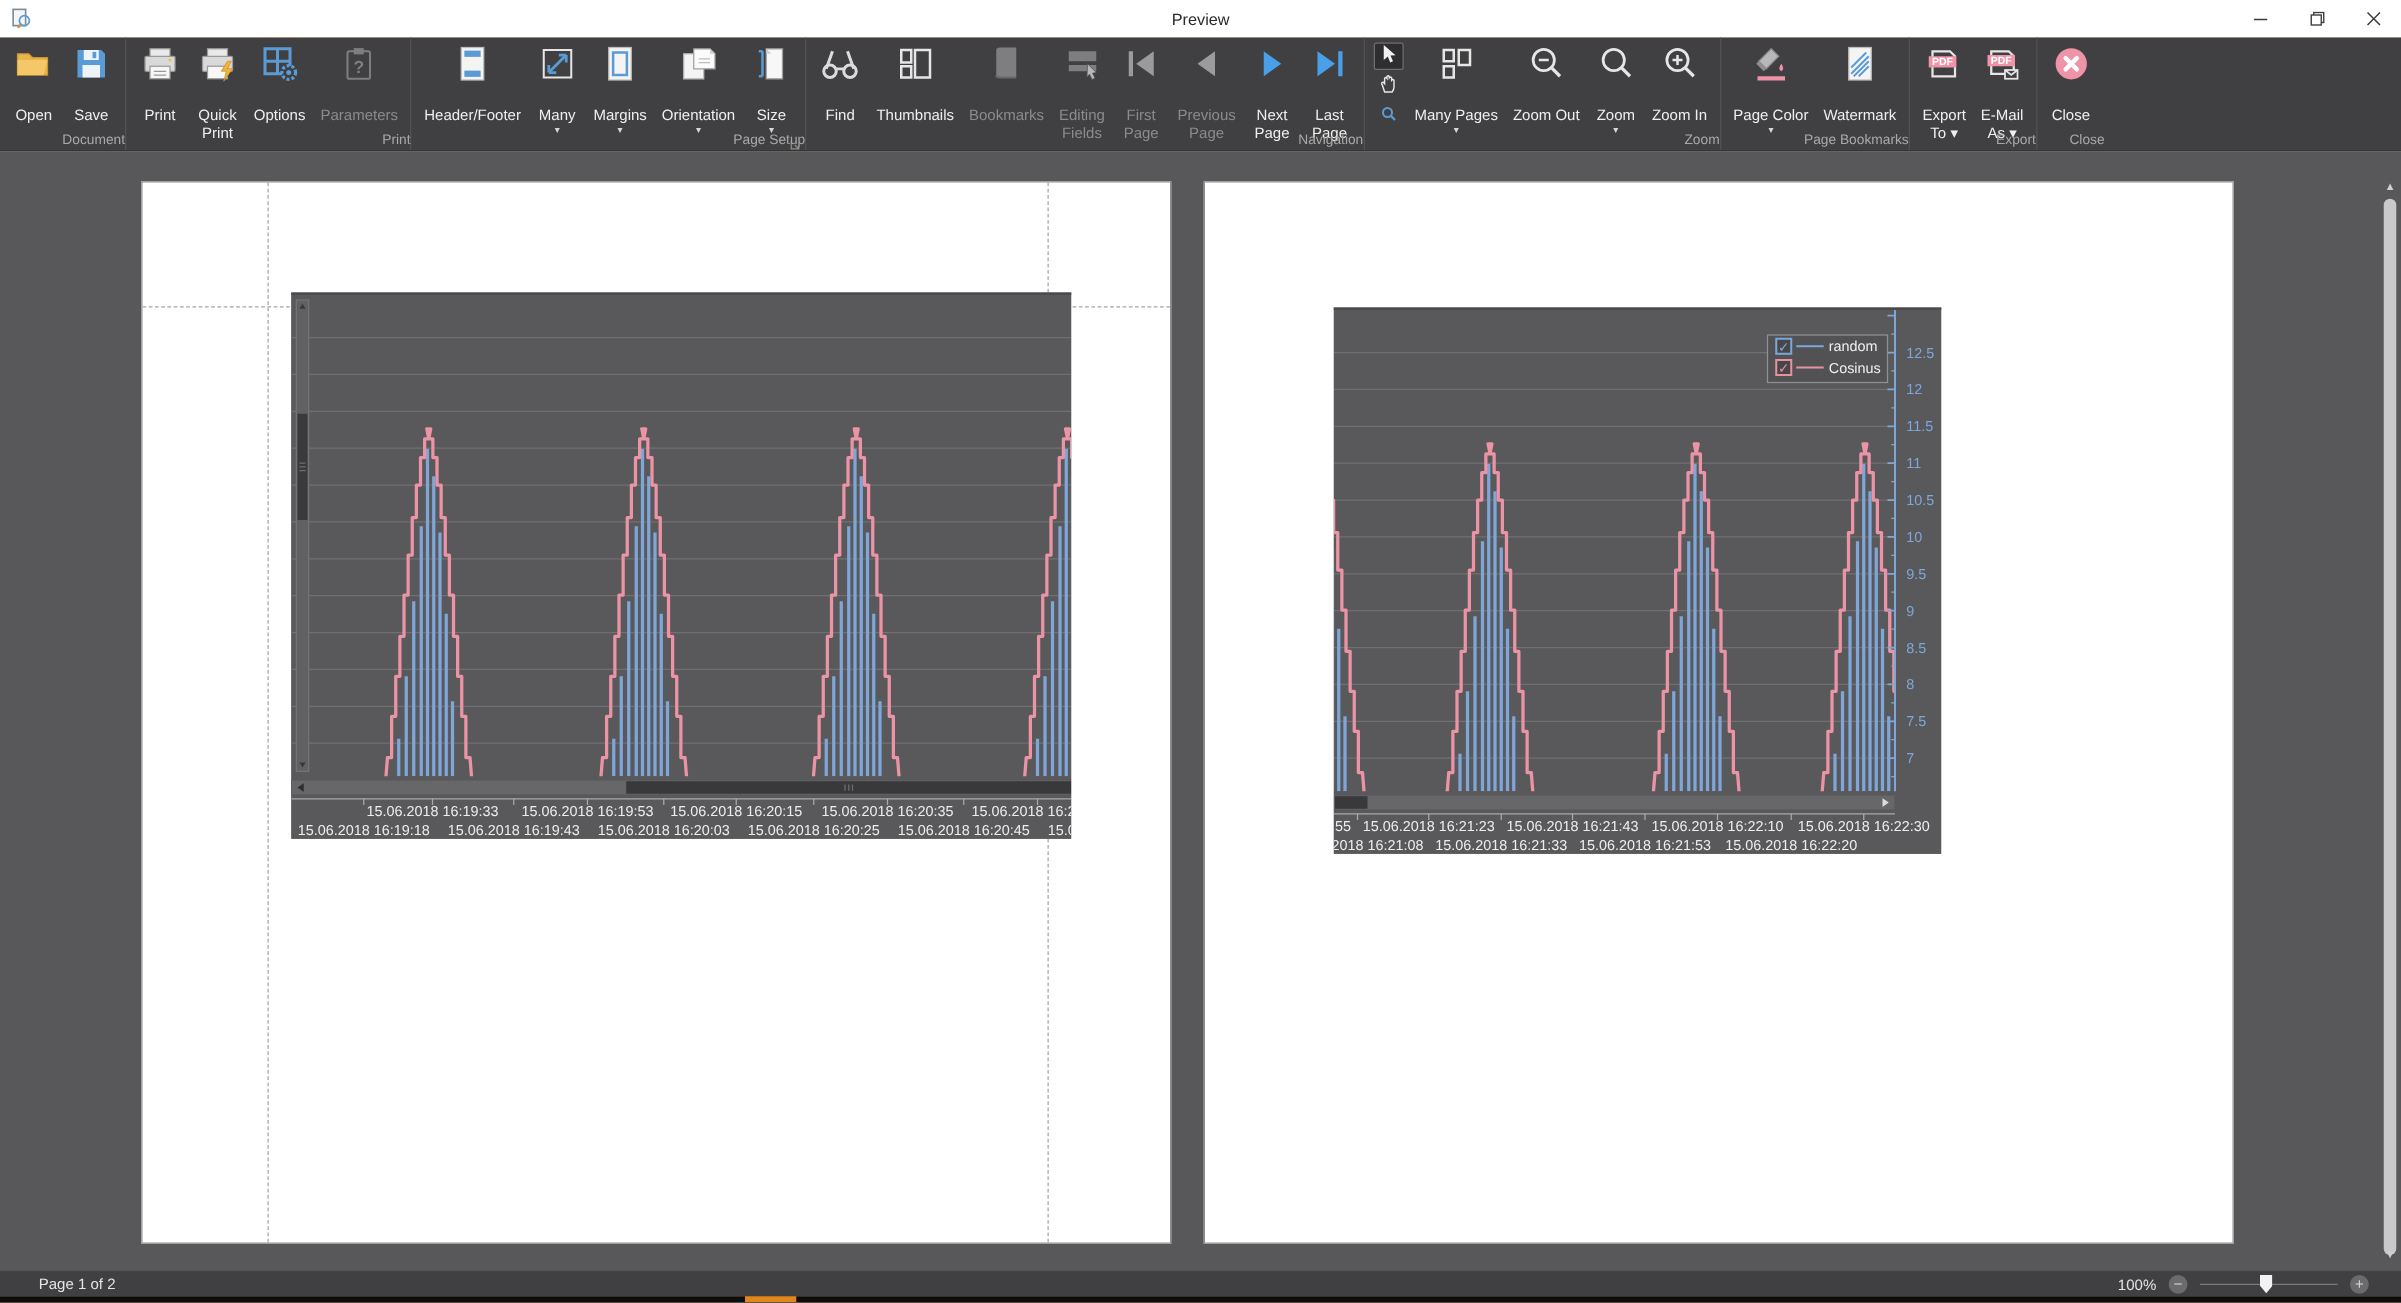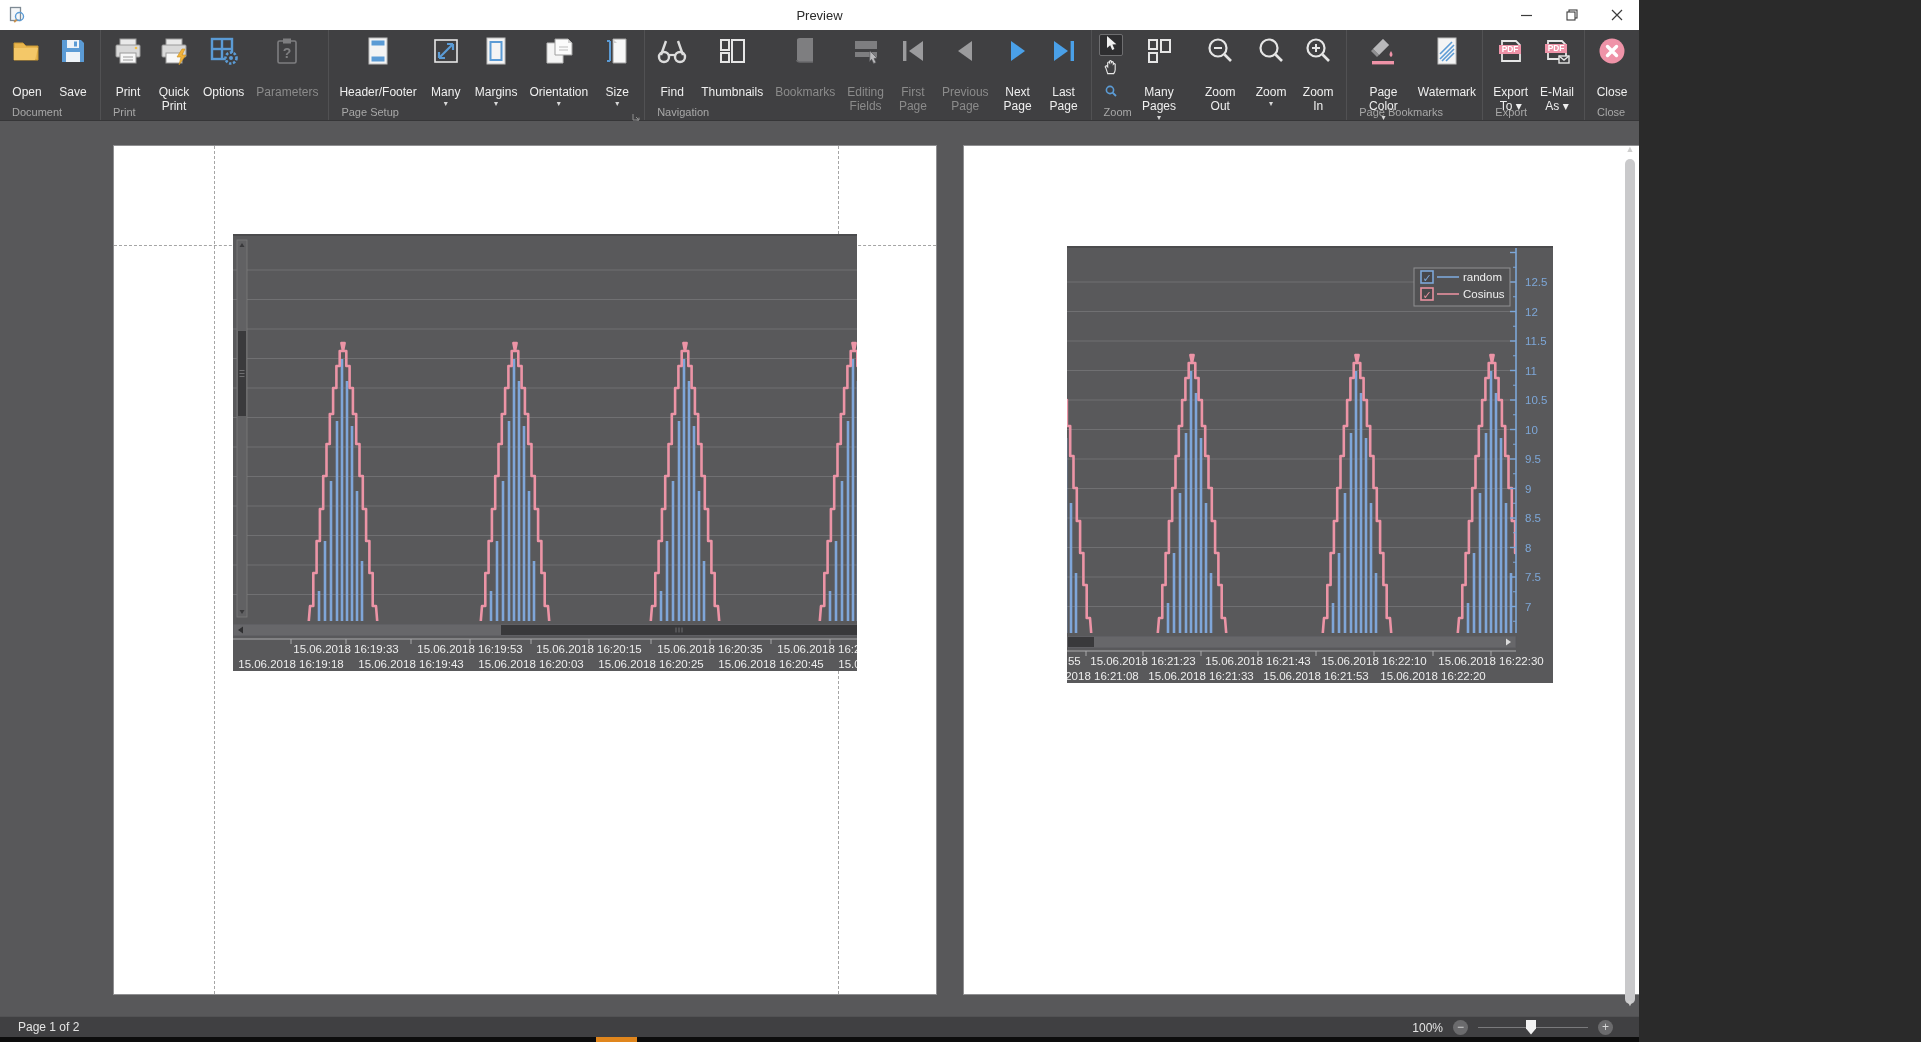--- a/index.html
+++ b/index.html
@@ -1,34 +1,34 @@
 <!DOCTYPE html>
 <html><head>
 <meta charset="utf-8">
 <style>
   html,body{margin:0;padding:0;background:#2a2a2a;}
   *{box-sizing:border-box;}
-  #app{position:relative;width:1639px;height:1042px;background:#fdba74;
+  #app{position:relative;width:1921px;height:1042px;background:#fdba74;
        font-family:"Liberation Sans","DejaVu Sans",sans-serif;overflow:hidden;
        -webkit-font-smoothing:antialiased;}
   
   #titlebar{position:absolute;left:0;top:0;width:100%;height:30px;background:#ffffff;
             display:flex;align-items:center;}
   #app-icon{position:absolute;left:8px;top:6px;width:18px;height:18px;}
   #window-title{position:absolute;left:0;right:0;text-align:center;font-size:13px;color:#2b2b2b;}
   #win-controls{position:absolute;right:0;top:0;height:30px;display:flex;}
   .win-btn{width:45px;height:30px;display:flex;align-items:center;justify-content:center;cursor:default;}
   .win-btn svg{display:block;}
   
   #ribbon{position:absolute;left:0;top:30px;width:100%;height:91px;background:#404042;
           display:flex;align-items:stretch;border-bottom:1px solid #363638;}
   .rgroup{position:relative;display:flex;align-items:flex-start;padding:2px 4px 18px 4px;
           border-right:1px solid #515153;}
   .rgroup:last-child{border-right:none;}
-  .rgroup-caption{position:absolute;left:0;right:0;bottom:2px;text-align:left;
+  .rgroup-caption{position:absolute;left:0;right:0;bottom:2px;text-align:right;
                   font-size:11px;color:#a8a8a8;white-space:nowrap;padding-left:12px;}
   .rgroup-launcher{position:absolute;right:3px;bottom:3px;width:9px;height:9px;opacity:.75;}
   .rbtn{display:flex;flex-direction:column;align-items:center;justify-content:flex-start;
         min-width:46px;padding:3px 6px 0 6px;height:70px;cursor:default;border-radius:2px;}
   .rbtn .ricon{width:32px;height:32px;display:flex;align-items:center;justify-content:center;}
   .rbtn .rlabel{margin-top:18px;font-size:12px;line-height:14px;color:#efefef;text-align:center;white-space:pre-line;}
   .rbtn.disabled .rlabel{color:#8b8b8b;}
   .rbtn .drop-arrow{margin-top:1px;font-size:8px;color:#d8d8d8;line-height:7px;}
   .toolstack{display:flex;flex-direction:column;justify-content:flex-start;gap:2px;padding:2px 3px;}
   .tool-mini{width:24px;height:22px;display:flex;align-items:center;justify-content:center;border-radius:2px;border:1px solid transparent;}
@@ -40,21 +40,21 @@
   .margin-v{border-left:1px dashed #a5a5a5;width:0;}
   .margin-h{border-top:1px dashed #a5a5a5;height:0;}
   .chartbox{position:absolute;overflow:hidden;background:#59595b;border-top:2px solid #4b4b4d;}
   .chartbox svg{display:block;}
   
   #v-scrollbar{position:absolute;right:2px;top:10px;width:13px;height:877px;}
   #v-scrollbar .thumb{position:absolute;left:1px;top:28px;width:10px;height:845px;background:#c9c9cb;border-radius:5px;}
   #v-scrollbar .arr{position:absolute;left:1px;width:10px;text-align:center;color:#cfcfcf;font-size:9px;line-height:9px;}
   
   #statusbar{position:absolute;left:0;top:1016px;width:100%;height:21px;background:#404042;
-             border-top:1px solid #525254;display:flex;align-items:center;}
+             border-top:1px solid #525254;display:flex;align-items:center;padding-left:13px;}
   #page-info{margin-left:18px;font-size:12px;color:#e4e4e4;}
   #zoom-controls{position:absolute;right:26px;display:flex;align-items:flex-end;gap:10px;}
   #zoom-pct{font-size:12px;color:#e4e4e4;}
   .zbtn{width:15px;height:15px;border-radius:50%;background:#6b6b6d;color:#d8d8d8;display:flex;
         align-items:center;justify-content:center;font-size:12px;line-height:12px;}
   #zoom-slider{position:relative;width:110px;height:15px;}
   #zoom-slider .track{position:absolute;left:0;right:0;top:7px;height:1px;background:#7a7a7c;}
   #zoom-slider .sthumb{position:absolute;left:48px;top:0;width:10px;height:15px;background:#f2f2f2;
         clip-path:polygon(0 0,100% 0,100% 60%,50% 100%,0 60%);}
   #taskbar-strip{position:absolute;left:0;top:1037px;width:100%;height:5px;background:#0d0d0d;}

